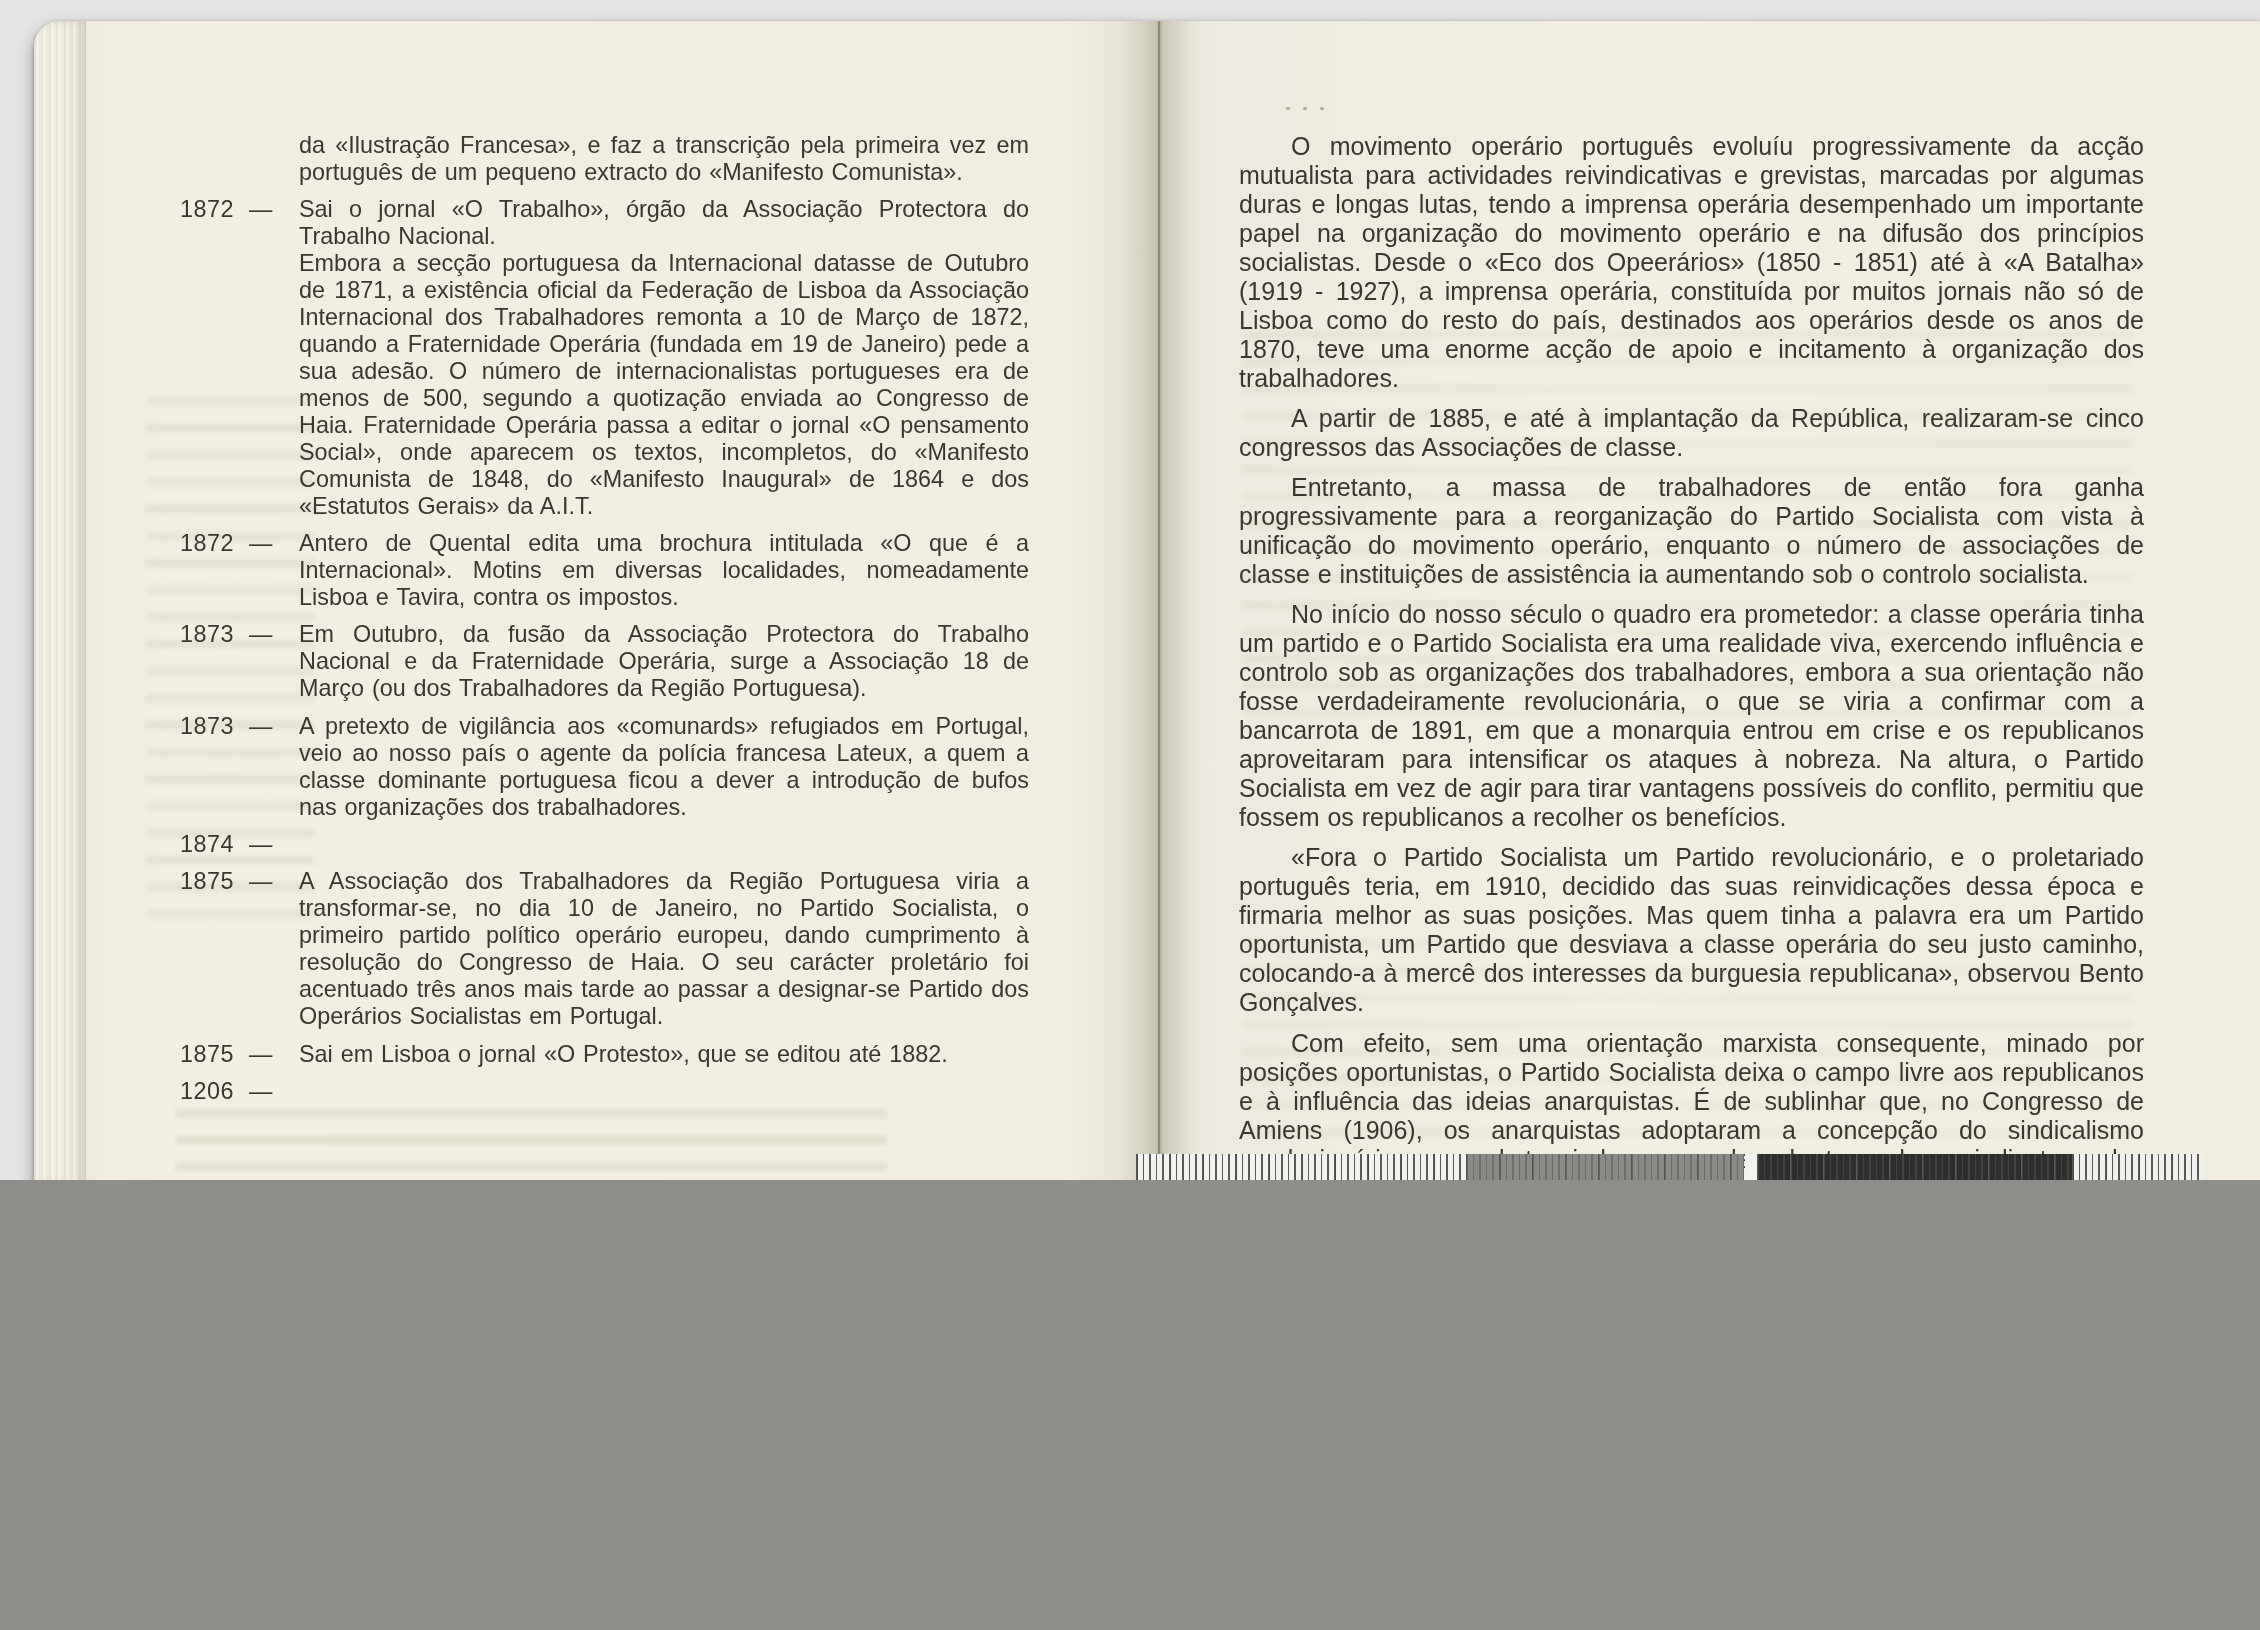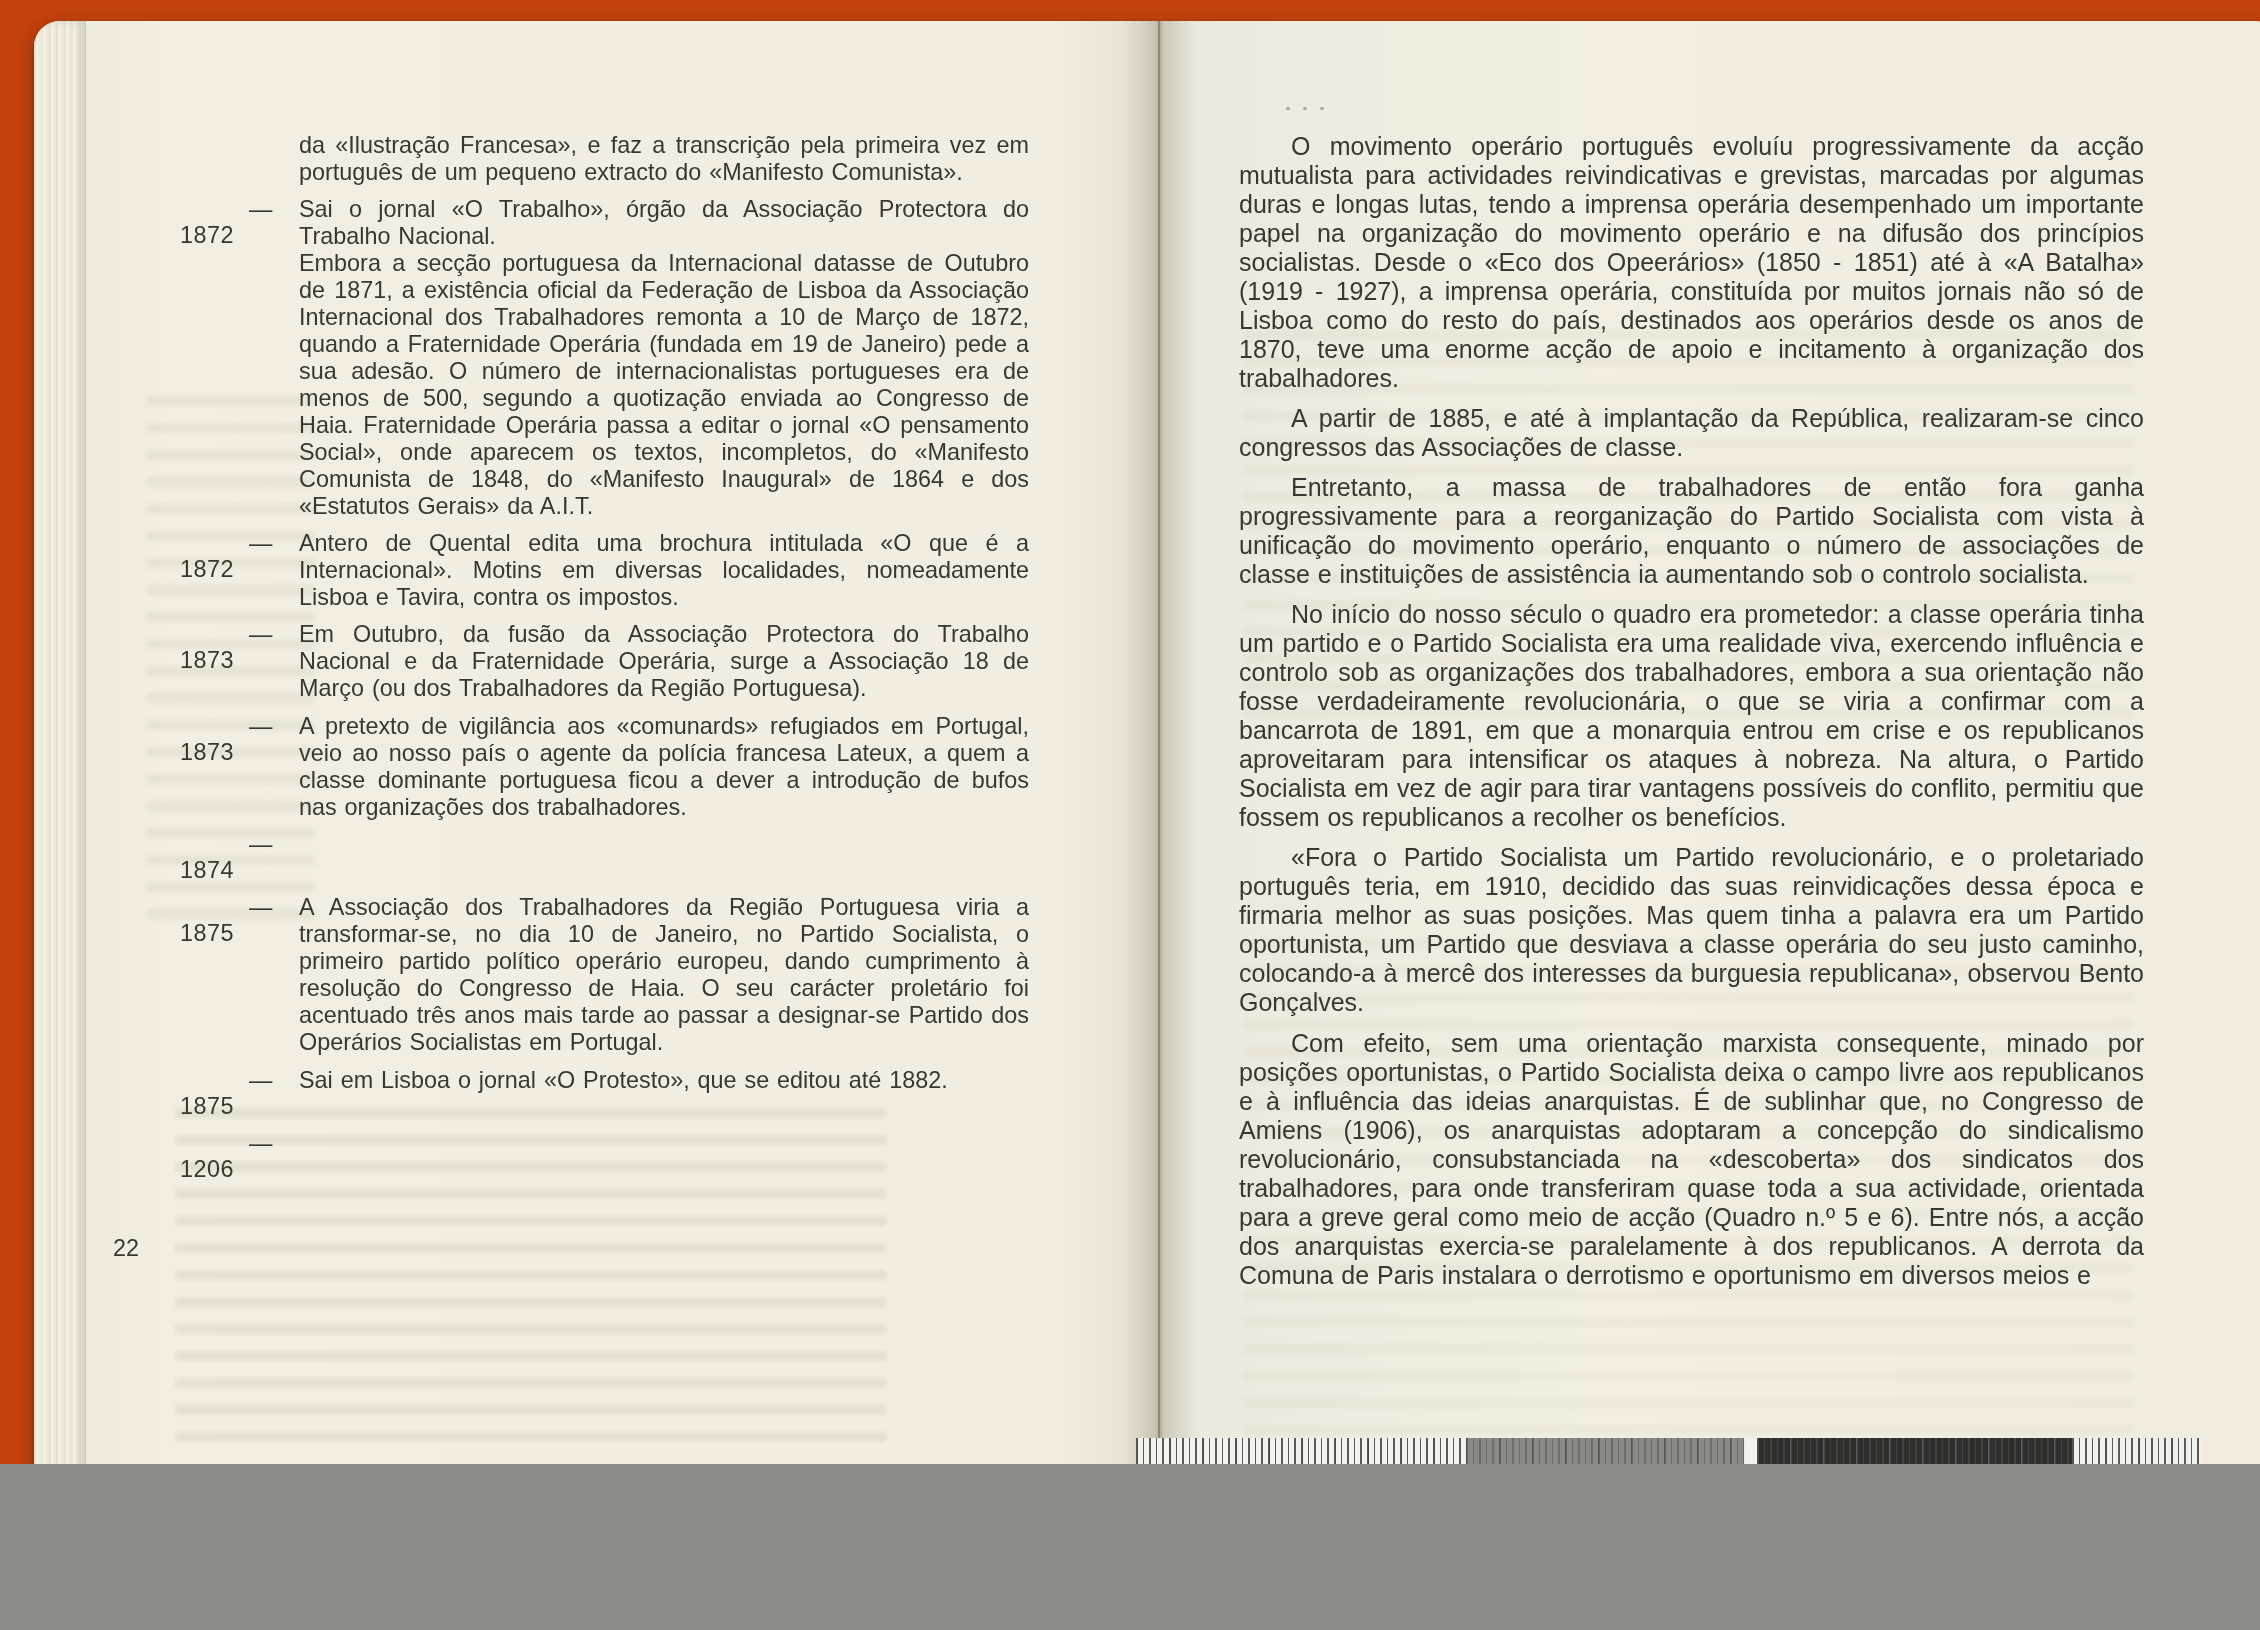--- a/index.html
+++ b/index.html
@@ -1,34 +1,34 @@
 <!DOCTYPE html>
 <html style="font-size:15px"><head>
 <meta charset="utf-8">
 <style>
   html,body{margin:0;padding:0;background:#8e8e8b;}
-  .stage{position:relative;width:2261px;height:1464px;background:#c2410c;overflow:hidden;
+  .stage{position:relative;width:2261px;height:1180px;background:#e5e5e5;overflow:hidden;
          font-family:"Liberation Sans","DejaVu Sans",sans-serif;color:#3a3732;}
   
   .book{position:absolute;left:34px;top:20.6px;width:2227px;height:1568px;
         background:linear-gradient(90deg,#ece9da 0%,#f2efe2 6%,#f1eee1 46%,#e6e3d4 49.8%,#ddd9c9 50.4%,#eceade 52%,#f2efe2 70%,#f0ede0 100%);
         border-radius:26px 3.7px 5.6px 15px;
         box-shadow:0 7.5px 15px rgba(40,40,38,.45), 0 1.9px 3.7px rgba(40,40,38,.35);}
   .page-edge-stack{position:absolute;left:0;top:0;bottom:0;width:52px;border-radius:26px 0 0 15px;
         background:repeating-linear-gradient(90deg,#e6e3d3 0 1.9px,#f4f1e4 1.9px 4.7px,#ece9da 4.7px 7.5px);
         box-shadow:inset -5.6px 0 7.5px rgba(120,115,95,.25);}
   .gutter{position:absolute;left:1085px;top:0;bottom:0;width:81px;
         background:linear-gradient(90deg,rgba(120,112,90,0) 0%,rgba(120,112,90,.22) 46%,rgba(90,84,64,.38) 50%,rgba(120,112,90,.18) 55%,rgba(120,112,90,0) 100%);}
   .gutter-line{position:absolute;left:1124px;top:0;bottom:0;width:1.9px;background:rgba(104,98,78,.45);}
   
   .timeline{position:absolute;left:146px;top:111px;width:849px;}
   .tl-item{display:grid;grid-template-columns:67px 52px 1fr;margin-top:10.3px;}
   .tl-item.cont{margin-top:0;}
   .tl-item:first-child{margin-top:0;}
-  .tl-year{font-size:23.4px;line-height:27px;letter-spacing:0.5px;margin-top:26px;}
+  .tl-year{font-size:23.4px;line-height:27px;letter-spacing:0.5px;}
   .tl-dash{font-size:23.4px;line-height:27px;padding-left:1.9px;}
   .tl-text{font-size:23.4px;line-height:27px;text-align:justify;word-spacing:1.4px;}
   .pagenum-left{position:absolute;left:79px;top:1214px;font-size:23.4px;}
   .rp-text{position:absolute;left:1205px;top:111px;width:905px;}
   .rp-para{font-size:25px;line-height:29px;text-align:justify;text-indent:52px;word-spacing:0.9px;margin:0 0 0 0;}
   .rp-para + .rp-para{margin-top:11.2px;}
   .pagenum-right{position:absolute;left:2119px;top:1512px;font-size:23.4px;}
   
   .ghost{position:absolute;filter:blur(1.9px);border-radius:3.7px;pointer-events:none;
          background:repeating-linear-gradient(180deg,rgba(150,140,108,.14) 0 10.3px,rgba(150,140,108,0) 10.3px 27px);}

